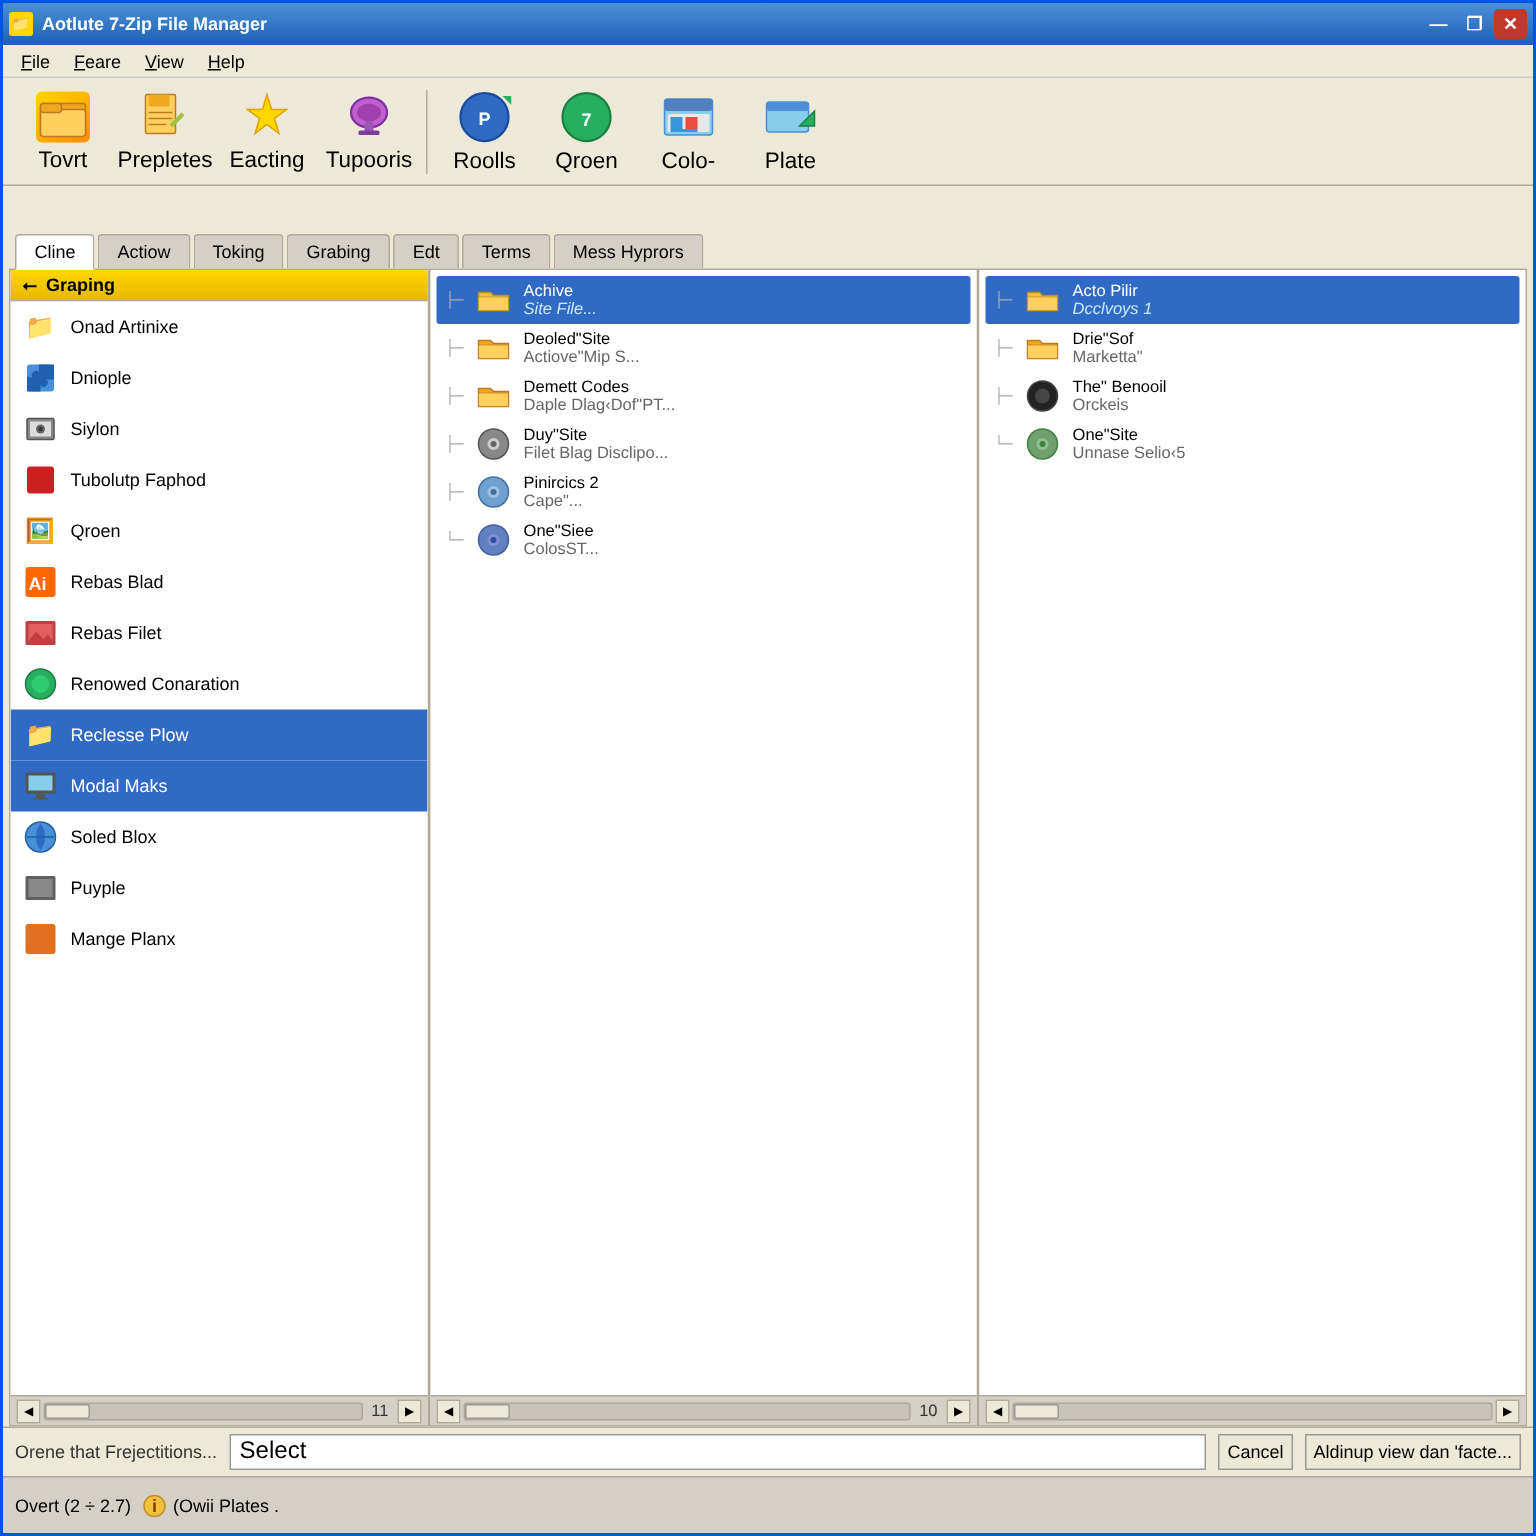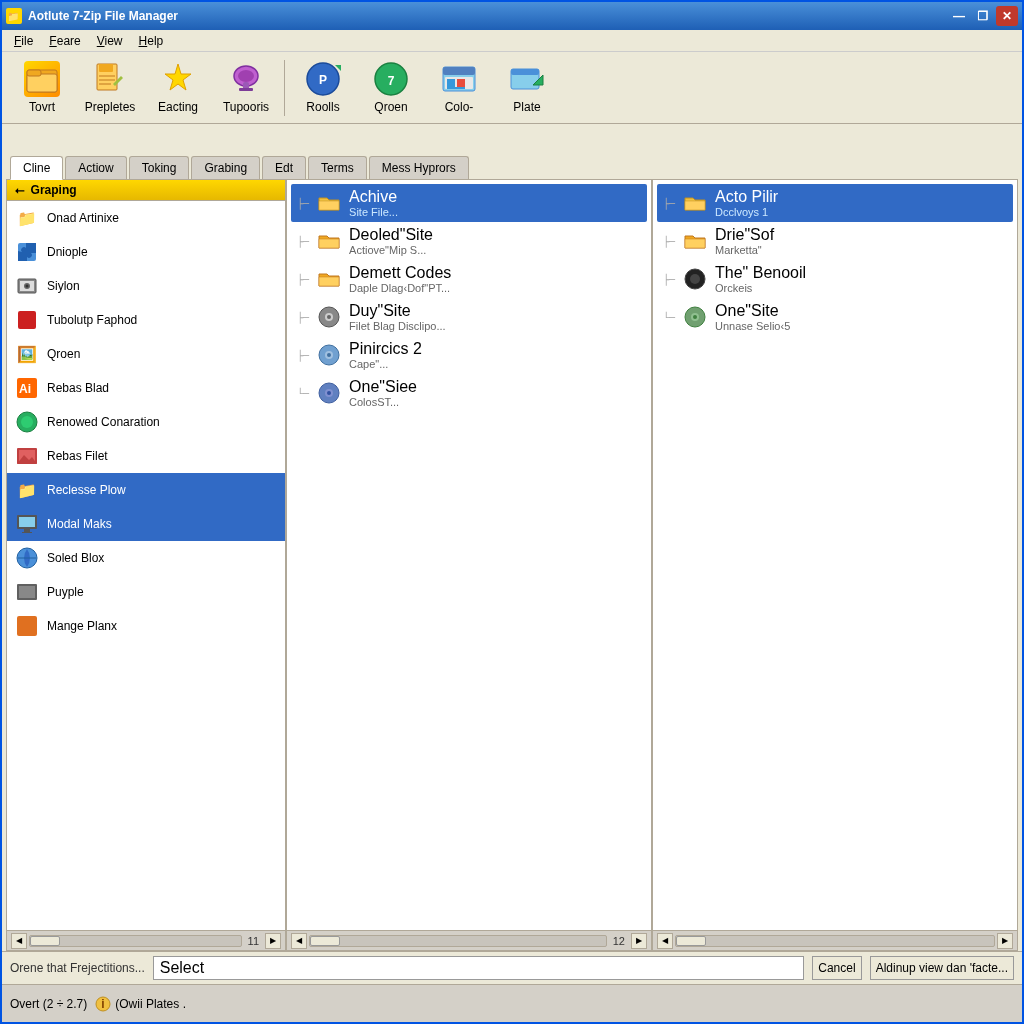--- a/index.html
+++ b/index.html
@@ -17,21 +17,21 @@
     
     
     .menu-bar { background: #ece9d8; height: 22px; display: flex; align-items: center; padding: 0 4px; border-bottom: 1px solid #ccc; flex-shrink: 0; }
     .menu-item { padding: 2px 8px; cursor: pointer; font-size: 12px; }
     .menu-item u { text-decoration: underline; }
     
     
     .toolbar { background: #ece9d8; height: 72px; display: flex; align-items: center; padding: 4px 8px; gap: 4px; border-bottom: 1px solid #b0a898; flex-shrink: 0; }
     .tool-btn { display: flex; flex-direction: column; align-items: center; justify-content: center; width: 64px; height: 64px; cursor: pointer; border: 1px solid transparent; border-radius: 2px; padding: 4px; gap: 3px; }
     .tool-icon { width: 36px; height: 36px; display: flex; align-items: center; justify-content: center; font-size: 22px; }
-    .tool-label { font-size: 12px; text-align: center; color: #000; }
+    .tool-label { font-size: 15px; text-align: center; color: #000; }
     .toolbar-sep { width: 1px; height: 56px; background: #b0a898; margin: 0 2px; }
     
     
     .icon-tovrt { background: linear-gradient(145deg, #ffd700, #ff8c00); border-radius: 4px; }
     
     
     .tab-strip { background: #ece9d8; display: flex; align-items: flex-end; padding: 4px 8px 0; gap: 2px; flex-shrink: 0; }
     .tab { padding: 4px 12px; border: 1px solid #b0a898; border-bottom: none; border-radius: 3px 3px 0 0; cursor: pointer; background: #d4d0c8; font-size: 12px; margin-top: 28px; }
     .tab.active { background: white; border-bottom: 1px solid white; z-index: 1; margin-bottom: -1px; }
     
@@ -59,23 +59,23 @@
     
     .right-panels { flex: 1; display: flex; overflow: hidden; }
     .mid-panel { flex: 1; display: flex; flex-direction: column; border-right: 2px solid #b0a898; }
     .far-panel { flex: 1; display: flex; flex-direction: column; }
     
     .file-list { flex: 1; overflow-y: auto; background: white; padding: 4px; }
     .file-item { display: flex; align-items: center; gap: 8px; padding: 4px 6px; cursor: pointer; font-size: 12px; border-radius: 2px; }
     .file-item.selected { background: #316ac5; color: white; }
     .file-item-icon { width: 24px; height: 24px; flex-shrink: 0; font-size: 16px; display: flex; align-items: center; justify-content: center; }
     .file-item-text { display: flex; flex-direction: column; }
-    .file-item-name { font-size: 16px; font-weight: normal; }
+    .file-item-name { font-size: 11px; font-weight: normal; }
     .file-item-sub { font-size: 11px; color: #666; }
-    .file-item.selected .file-item-sub { color: #cce8ff; }
+    .file-item.selected .file-item-sub { color: #cce8ff; font-style: italic; }
     
     
     .h-scroll { height: 20px; background: #d4d0c8; display: flex; align-items: center; padding: 2px 4px; gap: 2px; border-top: 1px solid #b0a898; }
     
     
     .footer { background: #ece9d8; border-top: 1px solid #b0a898; display: flex; align-items: center; padding: 4px 8px; gap: 8px; flex-shrink: 0; }
     .footer-label { color: #333; font-size: 12px; }
     .footer-input { flex: 1; height: 24px; border: 1px solid #999; padding: 2px 6px; font-size: 16px; background: white; }
     .footer-btn { height: 24px; padding: 2px 5px; background: #ece9d8; border: 1px solid #999; cursor: pointer; font-size: 12px; }
     .footer-btn.primary { }
@@ -256,35 +256,35 @@
               <svg width="22" height="22" viewBox="0 0 22 22">
                   <rect x="1" y="1" width="20" height="20" rx="2" fill="#ff6600"></rect>
                   <text x="3" y="16" font-size="11" font-weight="bold" fill="white" font-family="Arial">Ai</text>
                 </svg>
             </div>
             <span>Rebas Blad</span>
           </div>
           <div class="panel-item">
             <div class="panel-item-icon">
               <svg width="22" height="22" viewBox="0 0 22 22">
-                  <circle cx="11" cy="11" r="10" fill="#27ae60" stroke="#1a8040" stroke-width="1"></circle>
-                  <circle cx="11" cy="11" r="6" fill="#2ecc71"></circle>
-                </svg>
-            </div>
-            <span>Renowed Conaration</span>
-          </div>
-          <div class="panel-item">
-            <div class="panel-item-icon">
-              <svg width="22" height="22" viewBox="0 0 22 22">
                   <rect x="1" y="3" width="20" height="16" rx="1" fill="#c04040"></rect>
                   <rect x="3" y="5" width="16" height="12" fill="#e06060"></rect>
                   <polygon points="1,19 8,10 13,15 16,12 21,19" fill="#c04040"></polygon>
                 </svg>
             </div>
             <span>Rebas Filet</span>
+          </div>
+          <div class="panel-item">
+            <div class="panel-item-icon">
+              <svg width="22" height="22" viewBox="0 0 22 22">
+                  <circle cx="11" cy="11" r="10" fill="#27ae60" stroke="#1a8040" stroke-width="1"></circle>
+                  <circle cx="11" cy="11" r="6" fill="#2ecc71"></circle>
+                </svg>
+            </div>
+            <span>Renowed Conaration</span>
           </div>
           <div class="panel-item selected">
             <div class="panel-item-icon">📁</div>
             <span>Reclesse Plow</span>
           </div>
           <div class="panel-item selected">
             <div class="panel-item-icon">
               <svg width="22" height="22" viewBox="0 0 22 22">
                   <rect x="1" y="2" width="20" height="14" rx="1" fill="#555"></rect>
                   <rect x="3" y="4" width="16" height="10" fill="#87CEEB"></rect>
@@ -416,21 +416,21 @@
                 <span class="file-item-name">One"Siee</span>
                 <span class="file-item-sub">ColosST...</span>
               </div>
             </div>
           </div>
           <div class="h-scroll">
             <div class="scroll-btn">◀</div>
             <div class="scroll-bar">
                 <div class="scroll-thumb"></div>
               </div>
-            <div class="scroll-num">12</div>
+            <div class="scroll-num">10</div>
             <div class="scroll-btn">▶</div>
           </div>
         </div>
 
         <div class="far-panel">
           <div class="file-list">
             <div class="file-item selected">
               <div style="color:#aaa; font-size:10px; font-family:monospace;">├─</div>
               <div class="file-item-icon">
                 <svg width="22" height="18" viewBox="0 0 22 18">

